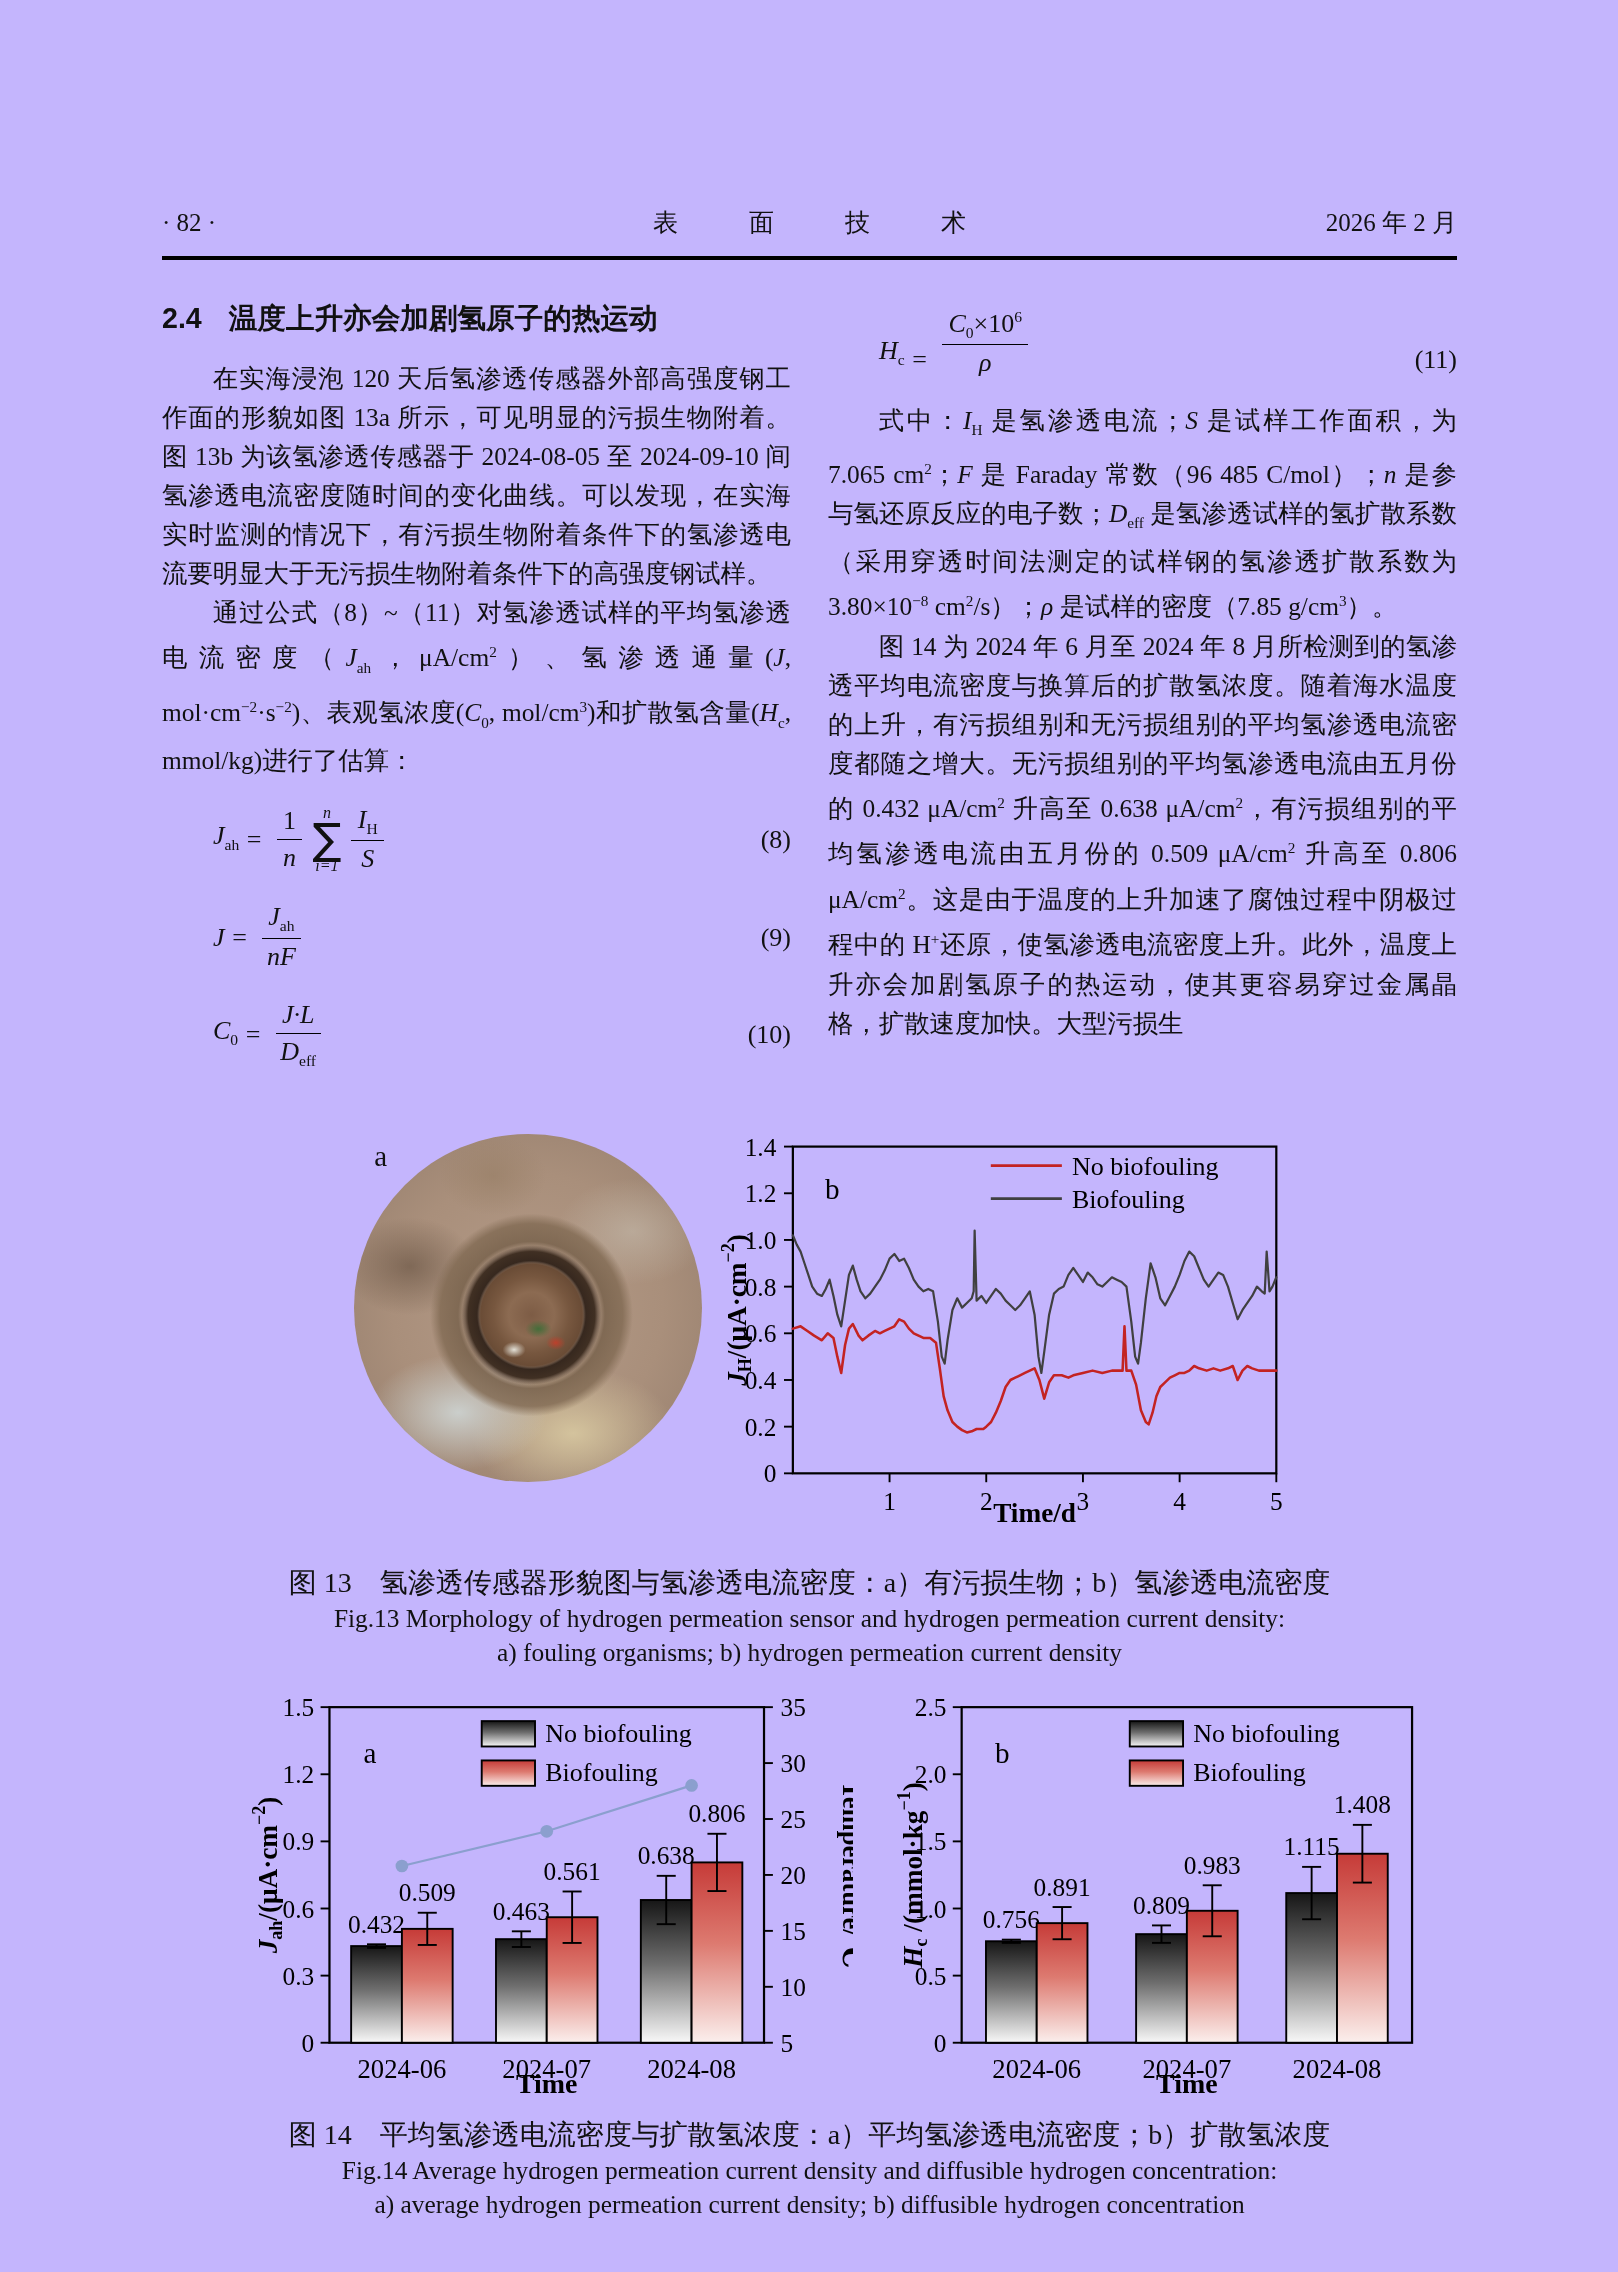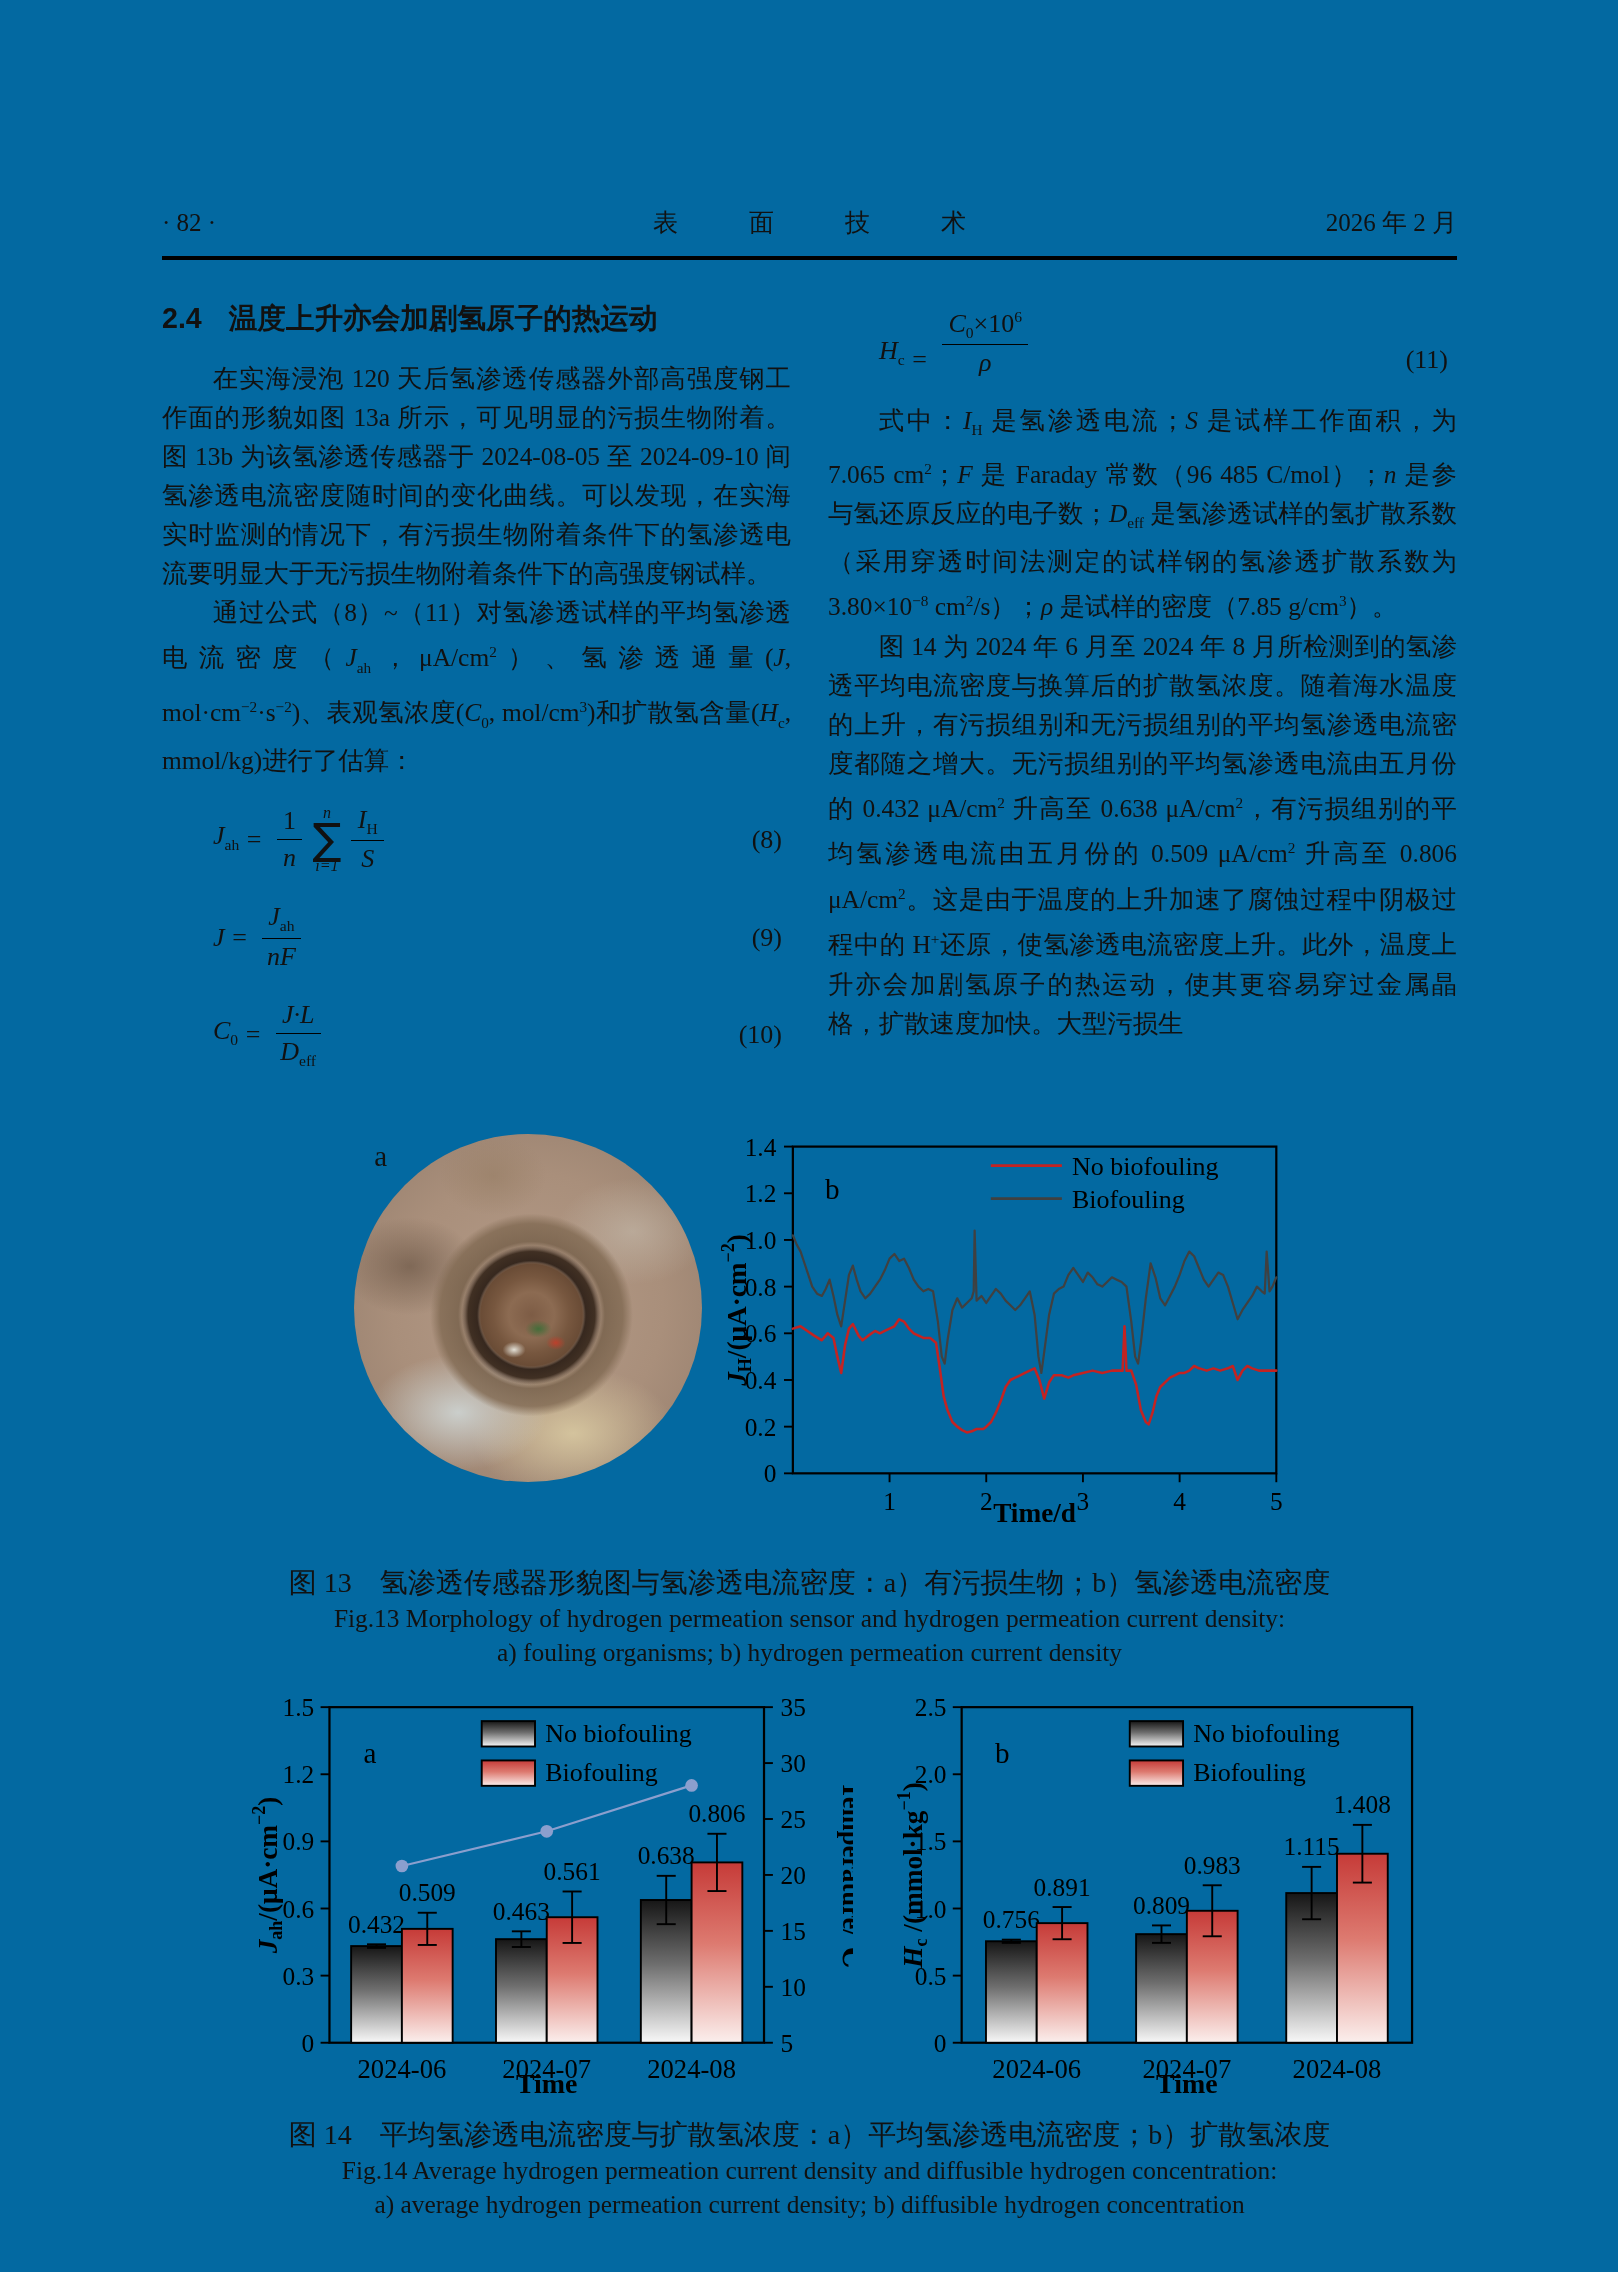--- a/index.html
+++ b/index.html
@@ -1,35 +1,35 @@
 <!DOCTYPE html>
 <html style="font-size:10.2px"><head>
 <meta charset="utf-8">
 <style>
   html,body{margin:0;padding:0;background:#9a9a9a;}
-  .page{width:1619px;height:2273px;background:#0369a1;position:relative;overflow:hidden;
+  .page{width:1619px;height:2273px;background:#c4b5fd;position:relative;overflow:hidden;
         font-family:"Liberation Serif","DejaVu Serif","DejaVu Sans",serif;color:#111;}
   .content{padding:206px 162px 0 162px;}
   .header{display:flex;align-items:baseline;font-size:25px;}
   .header .hl{width:267px;}
   .header .hc{flex:1;text-align:center;letter-spacing:23px;text-indent:23px;}
   .header .hr{width:267px;text-align:right;}
   .rule{height:4.4px;background:#000;margin-top:16.5px;}
   .cols{display:flex;gap:37px;margin-top:37px;}
   .col{width:629px;font-size:25.4px;line-height:39px;text-align:justify;}
   .sec-h{font-family:"Liberation Sans","DejaVu Sans",sans-serif;font-weight:bold;font-size:28.6px;
          margin:2.5px 0 21.6px 0;line-height:38px;}
   .sec-h .sec-no{margin-right:27px;}
   p.body-p{margin:0;text-indent:2em;}
   sub{font-size:60%;}
   sup{font-size:60%;}
   i{font-family:"Liberation Serif","DejaVu Serif",serif;}
   .equation{display:flex;align-items:center;font-size:26px;margin:21.6px 0 21.6px 51px;
             position:relative;padding-right:83px;min-height:76px;}
-  .eq-tag{position:absolute;right:9px;font-style:normal;}
+  .eq-tag{position:absolute;right:0;font-style:normal;}
   .frac{display:inline-flex;flex-direction:column;align-items:center;margin:0 7.6px;line-height:1.25;}
   .frac .num{border-bottom:1.9px solid #000;padding:0 6.3px 1.9px 6.3px;}
   .frac .den{padding-top:1.9px;}
   .sigma{display:inline-flex;flex-direction:column;align-items:center;line-height:0.9;margin:0 2.5px;}
   .sigma .lim{font-size:16px;}
   .sigma .g{font-size:43px;font-family:"DejaVu Sans",sans-serif;}
   .eq-eq{margin:0 7.6px;}
   .fig13{position:relative;height:430px;margin-top:27px;}
   .photo-wrap{position:absolute;left:192px;top:12.7px;width:348px;height:348px;}
   .panel-a{position:absolute;left:20.3px;top:6.3px;font-size:29px;}

